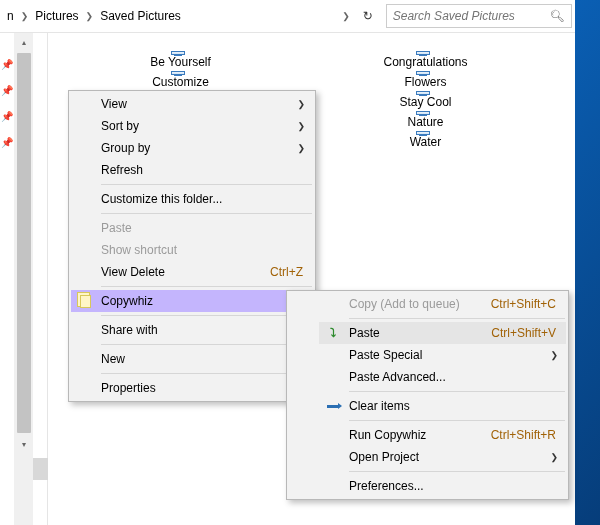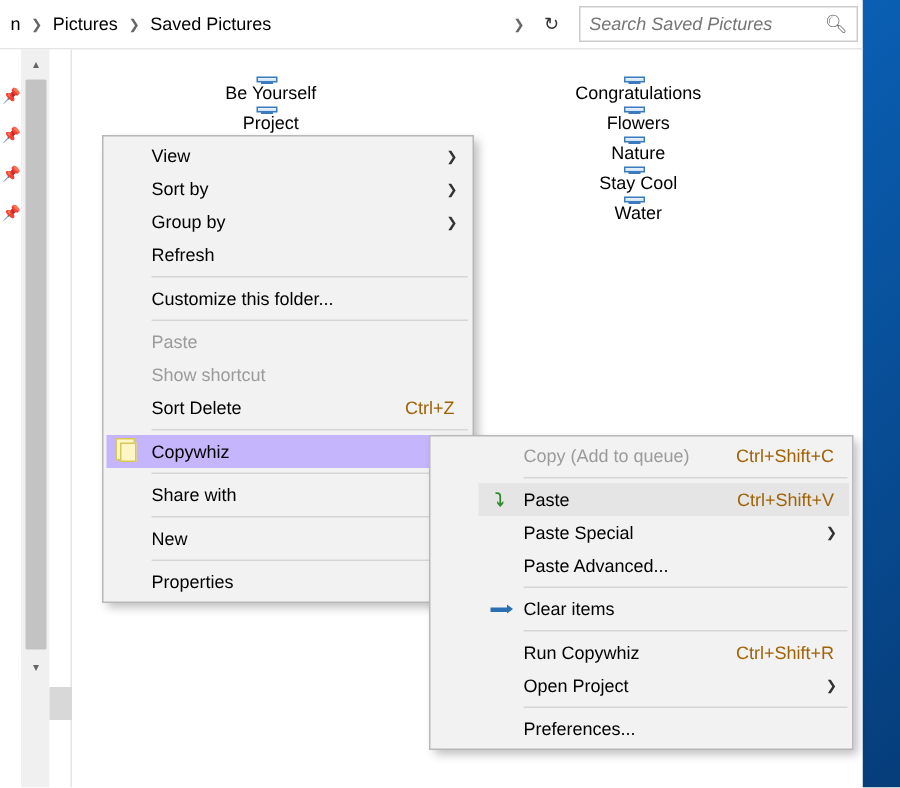--- a/index.html
+++ b/index.html
@@ -81,39 +81,39 @@
     </div>
 
     <div class="files">
       <div class="col" id="col-left">
           <div class="file-item">
             <span class="file-icon"></span>
             <span>Be Yourself</span>
           </div>
           <div class="file-item">
             <span class="file-icon"></span>
-            <span>Project</span>
+            <span>Customize</span>
           </div>
         </div>
       <div class="col" id="col-right">
           <div class="file-item">
             <span class="file-icon"></span>
             <span>Congratulations</span>
           </div>
           <div class="file-item">
             <span class="file-icon"></span>
             <span>Flowers</span>
           </div>
           <div class="file-item">
             <span class="file-icon"></span>
+            <span>Stay Cool</span>
+          </div>
+          <div class="file-item">
+            <span class="file-icon"></span>
             <span>Nature</span>
-          </div>
-          <div class="file-item">
-            <span class="file-icon"></span>
-            <span>Stay Cool</span>
           </div>
           <div class="file-item">
             <span class="file-icon"></span>
             <span>Water</span>
           </div>
         </div>
     </div>
   </div>
 </div>
 
@@ -138,21 +138,21 @@
       <span>Customize this folder...</span>
     </div>
   <div class="sep"></div>
   <div class="mi disabled">
       <span>Paste</span>
     </div>
   <div class="mi disabled">
       <span>Show shortcut</span>
     </div>
   <div class="mi">
-      <span>Sort Delete</span>
+      <span>View Delete</span>
       <span class="sc">Ctrl+Z</span>
     </div>
   <div class="sep"></div>
   <div class="mi hover">
       <span class="ico">
         <span class="ico-copy"></span>
       </span>
       <span>Copywhiz</span>
       <span class="arrow">❯</span>
     </div>

